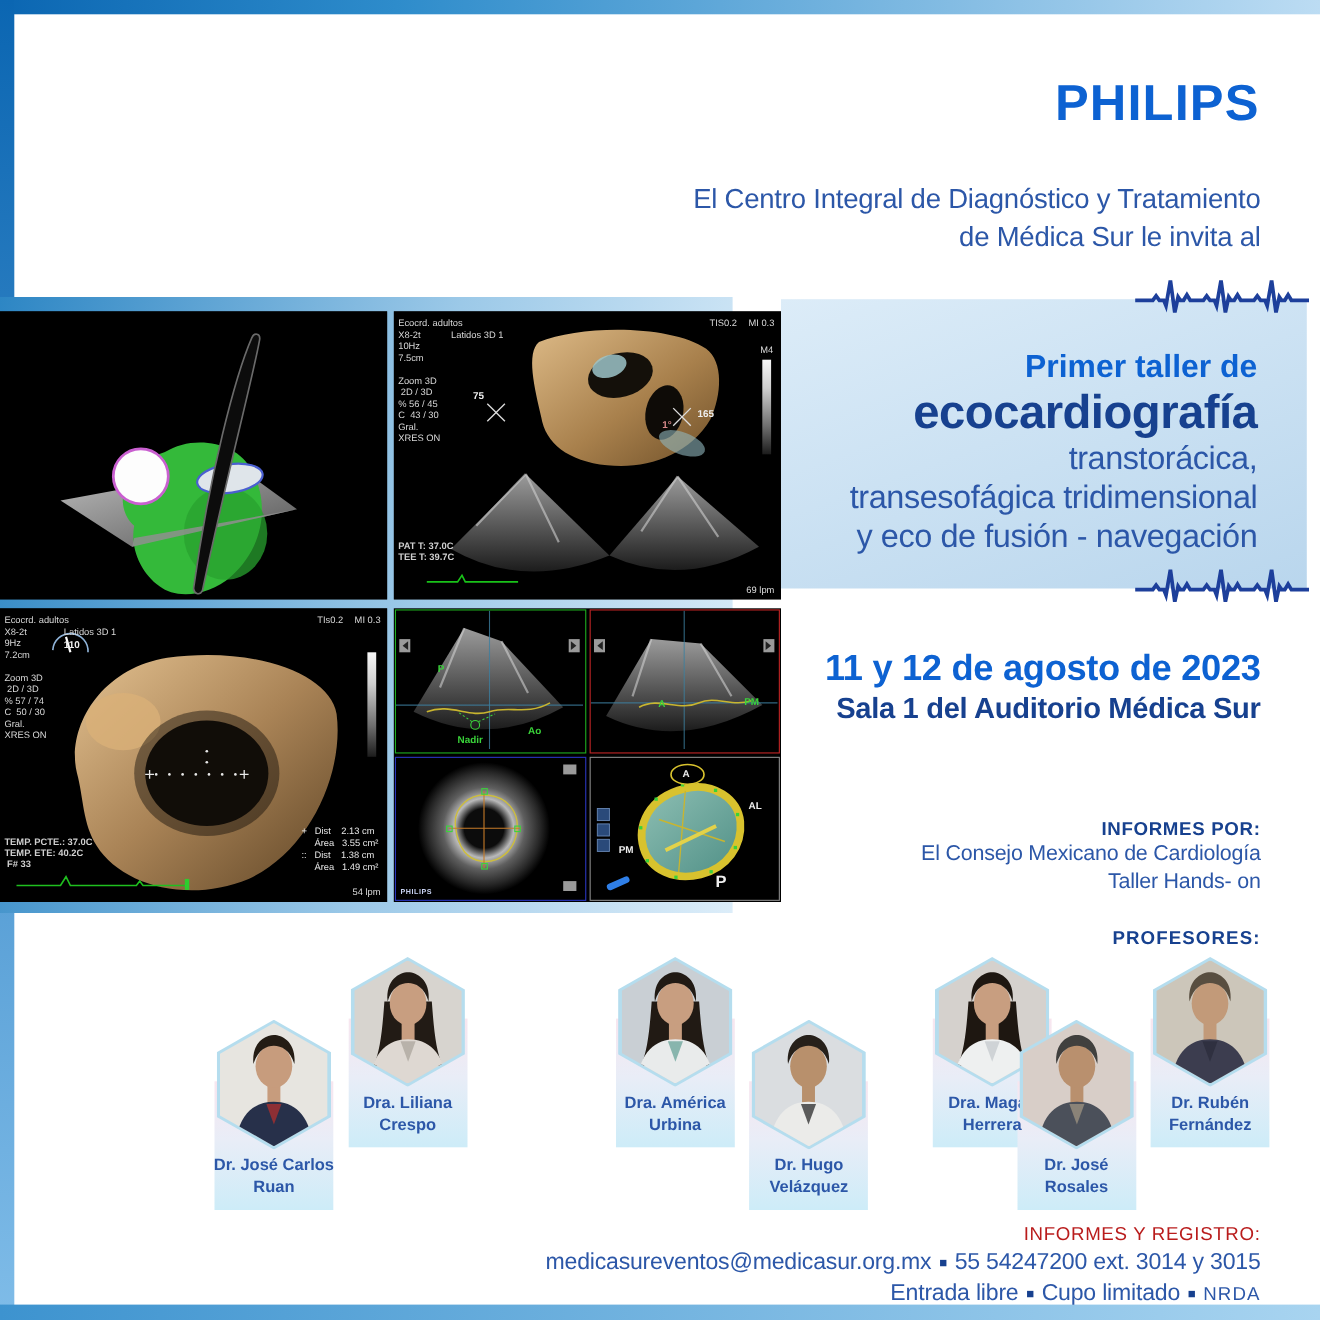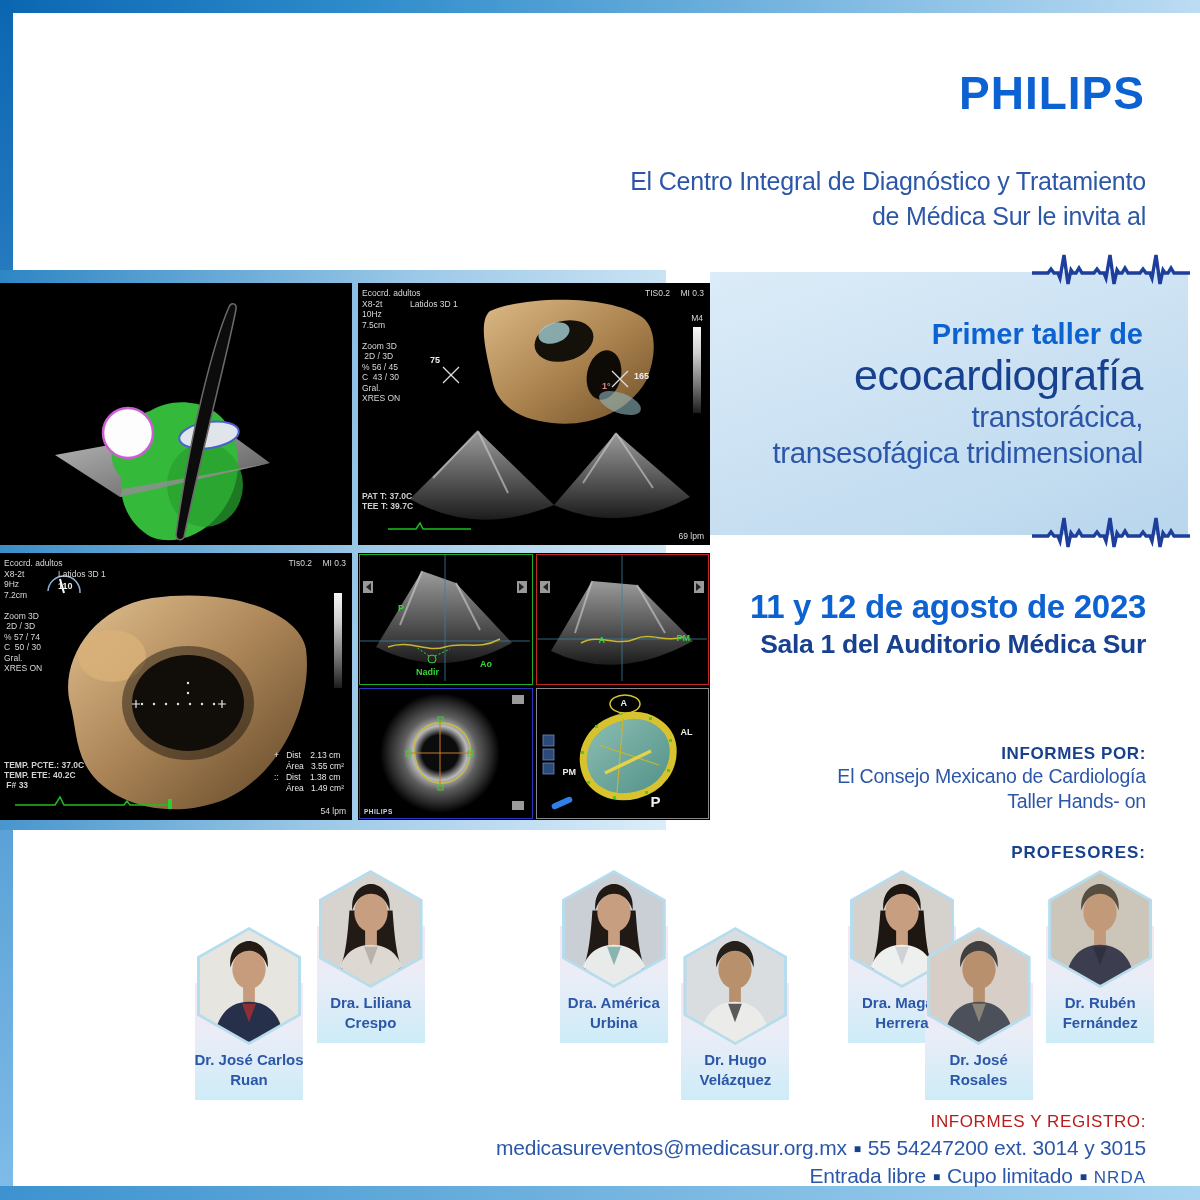--- a/index.html
+++ b/index.html
@@ -18,21 +18,21 @@
   .invite{position:absolute;right:54px;top:164px;text-align:right;font-size:25px;
     letter-spacing:-0.2px;color:#2c57a8;line-height:1.38;z-index:2;}
   
   .ekg{position:absolute;right:5px;z-index:3;}
   .ekg-top{top:243px;} .ekg-bottom{top:506px;}
   
   .title-box{position:absolute;left:710px;top:272px;width:478px;height:263px;
     background:linear-gradient(160deg,#dcecf8,#b9d6ed);z-index:1;
     text-align:right;padding:46px 45px 0 0;box-sizing:border-box;white-space:nowrap;}
   .t1{font-size:29px;font-weight:700;color:#0d62d2;}
-  .t2{font-size:43px;font-weight:400;color:#17418f;line-height:1.12;letter-spacing:-0.5px;}
+  .t2{font-size:43px;font-weight:700;color:#17418f;line-height:1.12;letter-spacing:-0.5px;}
   .t3,.t4,.t5{font-size:29.5px;color:#2c57a8;line-height:1.2;letter-spacing:-0.4px;}
   
   .event{position:absolute;right:54px;top:588px;text-align:right;z-index:2;white-space:nowrap;}
   .event-date{font-size:33px;font-weight:700;color:#0d62d2;letter-spacing:-0.3px;}
   .event-venue{font-size:26.5px;font-weight:700;color:#17418f;margin-top:3px;letter-spacing:-0.3px;}
   .endorse{position:absolute;right:54px;top:744px;text-align:right;z-index:2;}
   .endorse-label{font-size:17px;font-weight:700;color:#17418f;letter-spacing:0.6px;}
   .endorse-line{font-size:19.5px;color:#2c57a8;line-height:1.3;letter-spacing:-0.2px;}
   .prof-label{position:absolute;right:54px;top:843px;font-size:17px;font-weight:700;
     color:#17418f;letter-spacing:1px;z-index:2;}
@@ -100,20 +100,21 @@
 
   <svg class="ekg ekg-top" width="165" height="44" viewBox="0 0 165 44">
     <path d="M2,30 h16 l3,-4 l3,4 h4 l2,5 l4,-23 l4,29 l3,-14 l2,3 h3 l3,-5 l3,5 h12 l3,-4 l3,4 h4 l2,5 l4,-23 l4,29 l3,-14 l2,3 h3 l3,-5 l3,5 h12 l3,-4 l3,4 h4 l2,5 l4,-23 l4,29 l3,-14 l2,3 h3 l3,-5 l3,5 h16" fill="none" stroke="#1d3f9b" stroke-width="3.4"></path>
   </svg>
 
   <div class="title-box">
     <div class="t1">Primer taller de</div>
     <div class="t2">ecocardiografía</div>
     <div class="t3">transtorácica,</div>
     <div class="t4">transesofágica tridimensional</div>
+    <div class="t5">y eco de fusión - navegación</div>
   </div>
 
   <svg class="ekg ekg-bottom" width="165" height="44" viewBox="0 0 165 44">
     <path d="M2,30 h16 l3,-4 l3,4 h4 l2,5 l4,-23 l4,29 l3,-14 l2,3 h3 l3,-5 l3,5 h12 l3,-4 l3,4 h4 l2,5 l4,-23 l4,29 l3,-14 l2,3 h3 l3,-5 l3,5 h12 l3,-4 l3,4 h4 l2,5 l4,-23 l4,29 l3,-14 l2,3 h3 l3,-5 l3,5 h16" fill="none" stroke="#1d3f9b" stroke-width="3.4"></path>
   </svg>
 
   <div class="event">
     <div class="event-date">11 y 12 de agosto de 2023</div>
     <div class="event-venue">Sala 1 del Auditorio Médica Sur</div>
   </div>

